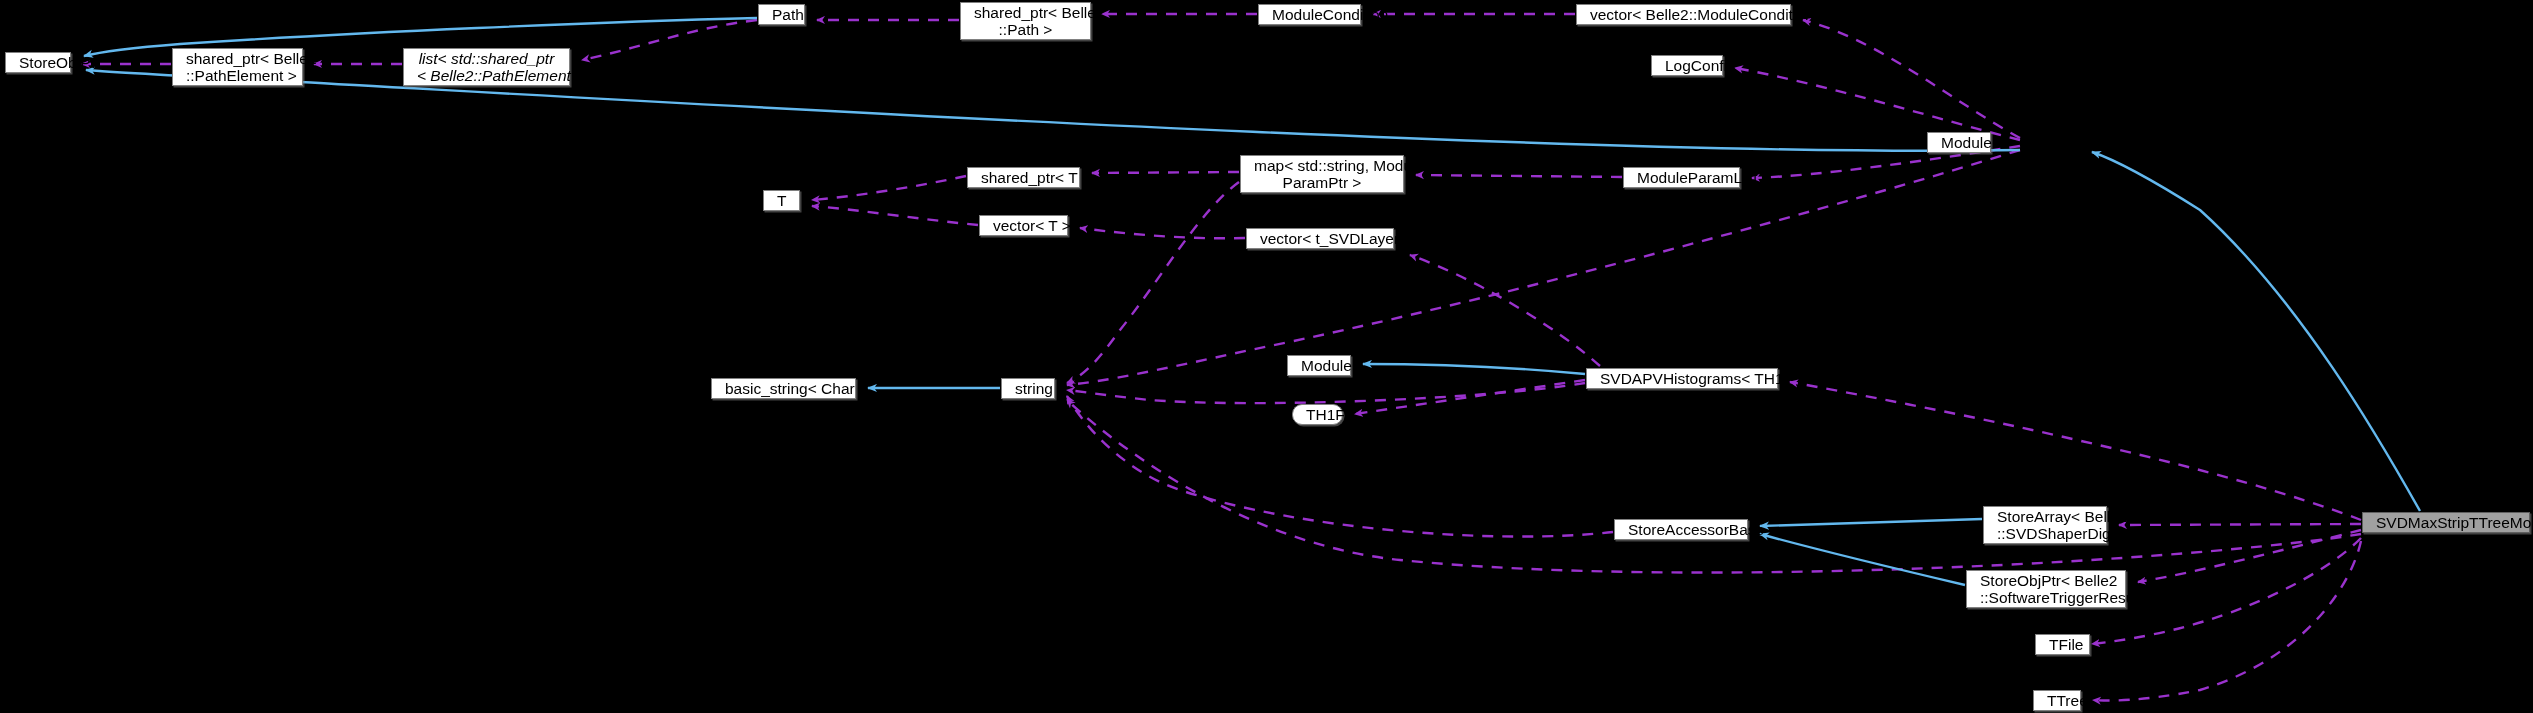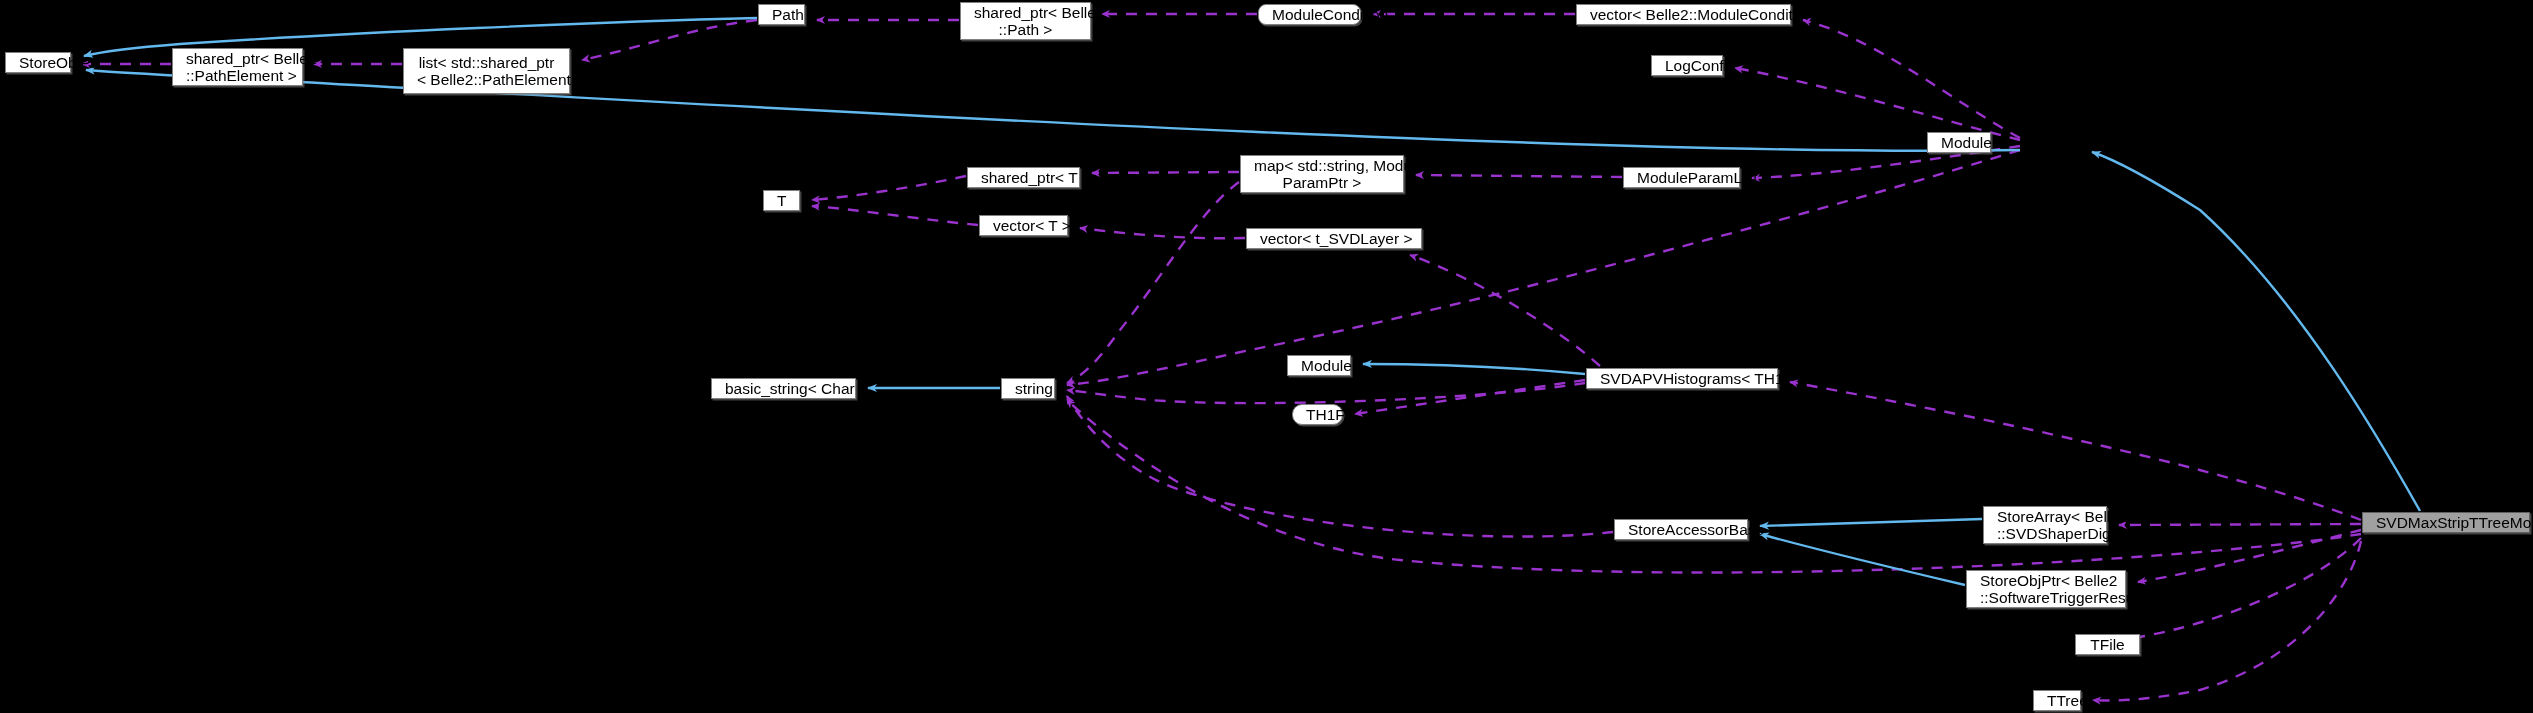--- a/index.html
+++ b/index.html
@@ -105,32 +105,32 @@
     </g>
   </svg>
 
   <div class="node" style="left: 5px; top: 52px; width: 66px; height: 21px;">
     <span class="lbl">StoreObjPtr</span>
   </div>
   <div class="node" style="left: 172px; top: 48px; width: 131px; height: 38px;">
     <span class="lbl">shared_ptr&lt; Belle2
 ::PathElement &gt;</span>
   </div>
-  <div class="node" style="left: 403px; top: 48px; width: 167px; height: 46px;">
+  <div class="node" style="left: 403px; top: 48px; width: 167px; height: 38px; font-style: italic;">
     <span class="lbl">list&lt; std::shared_ptr
 &lt; Belle2::PathElement &gt; &gt;</span>
   </div>
   <div class="node" style="left: 758px; top: 4px; width: 47px; height: 21px;">
     <span class="lbl">Path</span>
   </div>
   <div class="node" style="left: 960px; top: 2px; width: 131px; height: 38px;">
     <span class="lbl">shared_ptr&lt; Belle2
 ::Path &gt;</span>
   </div>
-  <div class="node" style="left: 1258px; top: 4px; width: 103px; height: 21px; border-radius: 8px;">
+  <div class="node" style="left: 1258px; top: 4px; width: 103px; height: 21px;">
     <span class="lbl">ModuleCondition</span>
   </div>
   <div class="node" style="left: 1576px; top: 4px; width: 215px; height: 21px;">
     <span class="lbl">vector&lt; Belle2::ModuleCondition &gt;</span>
   </div>
   <div class="node" style="left: 1651px; top: 55px; width: 72px; height: 21px;">
     <span class="lbl">LogConfig</span>
   </div>
   <div class="node" style="left: 1927px; top: 132px; width: 64px; height: 21px;">
     <span class="lbl">Module</span>
@@ -141,21 +141,21 @@
   <div class="node" style="left: 967px; top: 167px; width: 113px; height: 21px;">
     <span class="lbl">shared_ptr&lt; T &gt;</span>
   </div>
   <div class="node" style="left: 979px; top: 215px; width: 89px; height: 21px;">
     <span class="lbl">vector&lt; T &gt;</span>
   </div>
   <div class="node" style="left: 1240px; top: 155px; width: 164px; height: 38px;">
     <span class="lbl">map&lt; std::string, Module
 ParamPtr &gt;</span>
   </div>
-  <div class="node" style="left: 1246px; top: 228px; width: 176px; height: 21px;">
+  <div class="node" style="left: 1246px; top: 228px; width: 148px; height: 21px;">
     <span class="lbl">vector&lt; t_SVDLayer &gt;</span>
   </div>
   <div class="node" style="left: 1623px; top: 167px; width: 117px; height: 21px;">
     <span class="lbl">ModuleParamList</span>
   </div>
   <div class="node" style="left: 711px; top: 378px; width: 145px; height: 21px;">
     <span class="lbl">basic_string&lt; Char &gt;</span>
   </div>
   <div class="node" style="left: 1001px; top: 378px; width: 54px; height: 21px;">
     <span class="lbl">string</span>
@@ -176,20 +176,20 @@
     <span class="lbl">StoreArray&lt; Belle2
 ::SVDShaperDigit &gt;</span>
   </div>
   <div class="node" style="left: 1966px; top: 570px; width: 160px; height: 38px;">
     <span class="lbl">StoreObjPtr&lt; Belle2
 ::SoftwareTriggerResult &gt;</span>
   </div>
   <div class="node highlight" style="left: 2362px; top: 512px; width: 168px; height: 21px;">
     <span class="lbl">SVDMaxStripTTreeModule</span>
   </div>
-  <div class="node" style="left: 2035px; top: 634px; width: 65px; height: 21px; margin-left: 40px;">
+  <div class="node" style="left: 2035px; top: 634px; width: 55px; height: 21px;">
     <span class="lbl">TFile</span>
   </div>
   <div class="node" style="left: 2033px; top: 690px; width: 48px; height: 21px;">
     <span class="lbl">TTree</span>
   </div>
 
 </div>
 
 </body></html>

